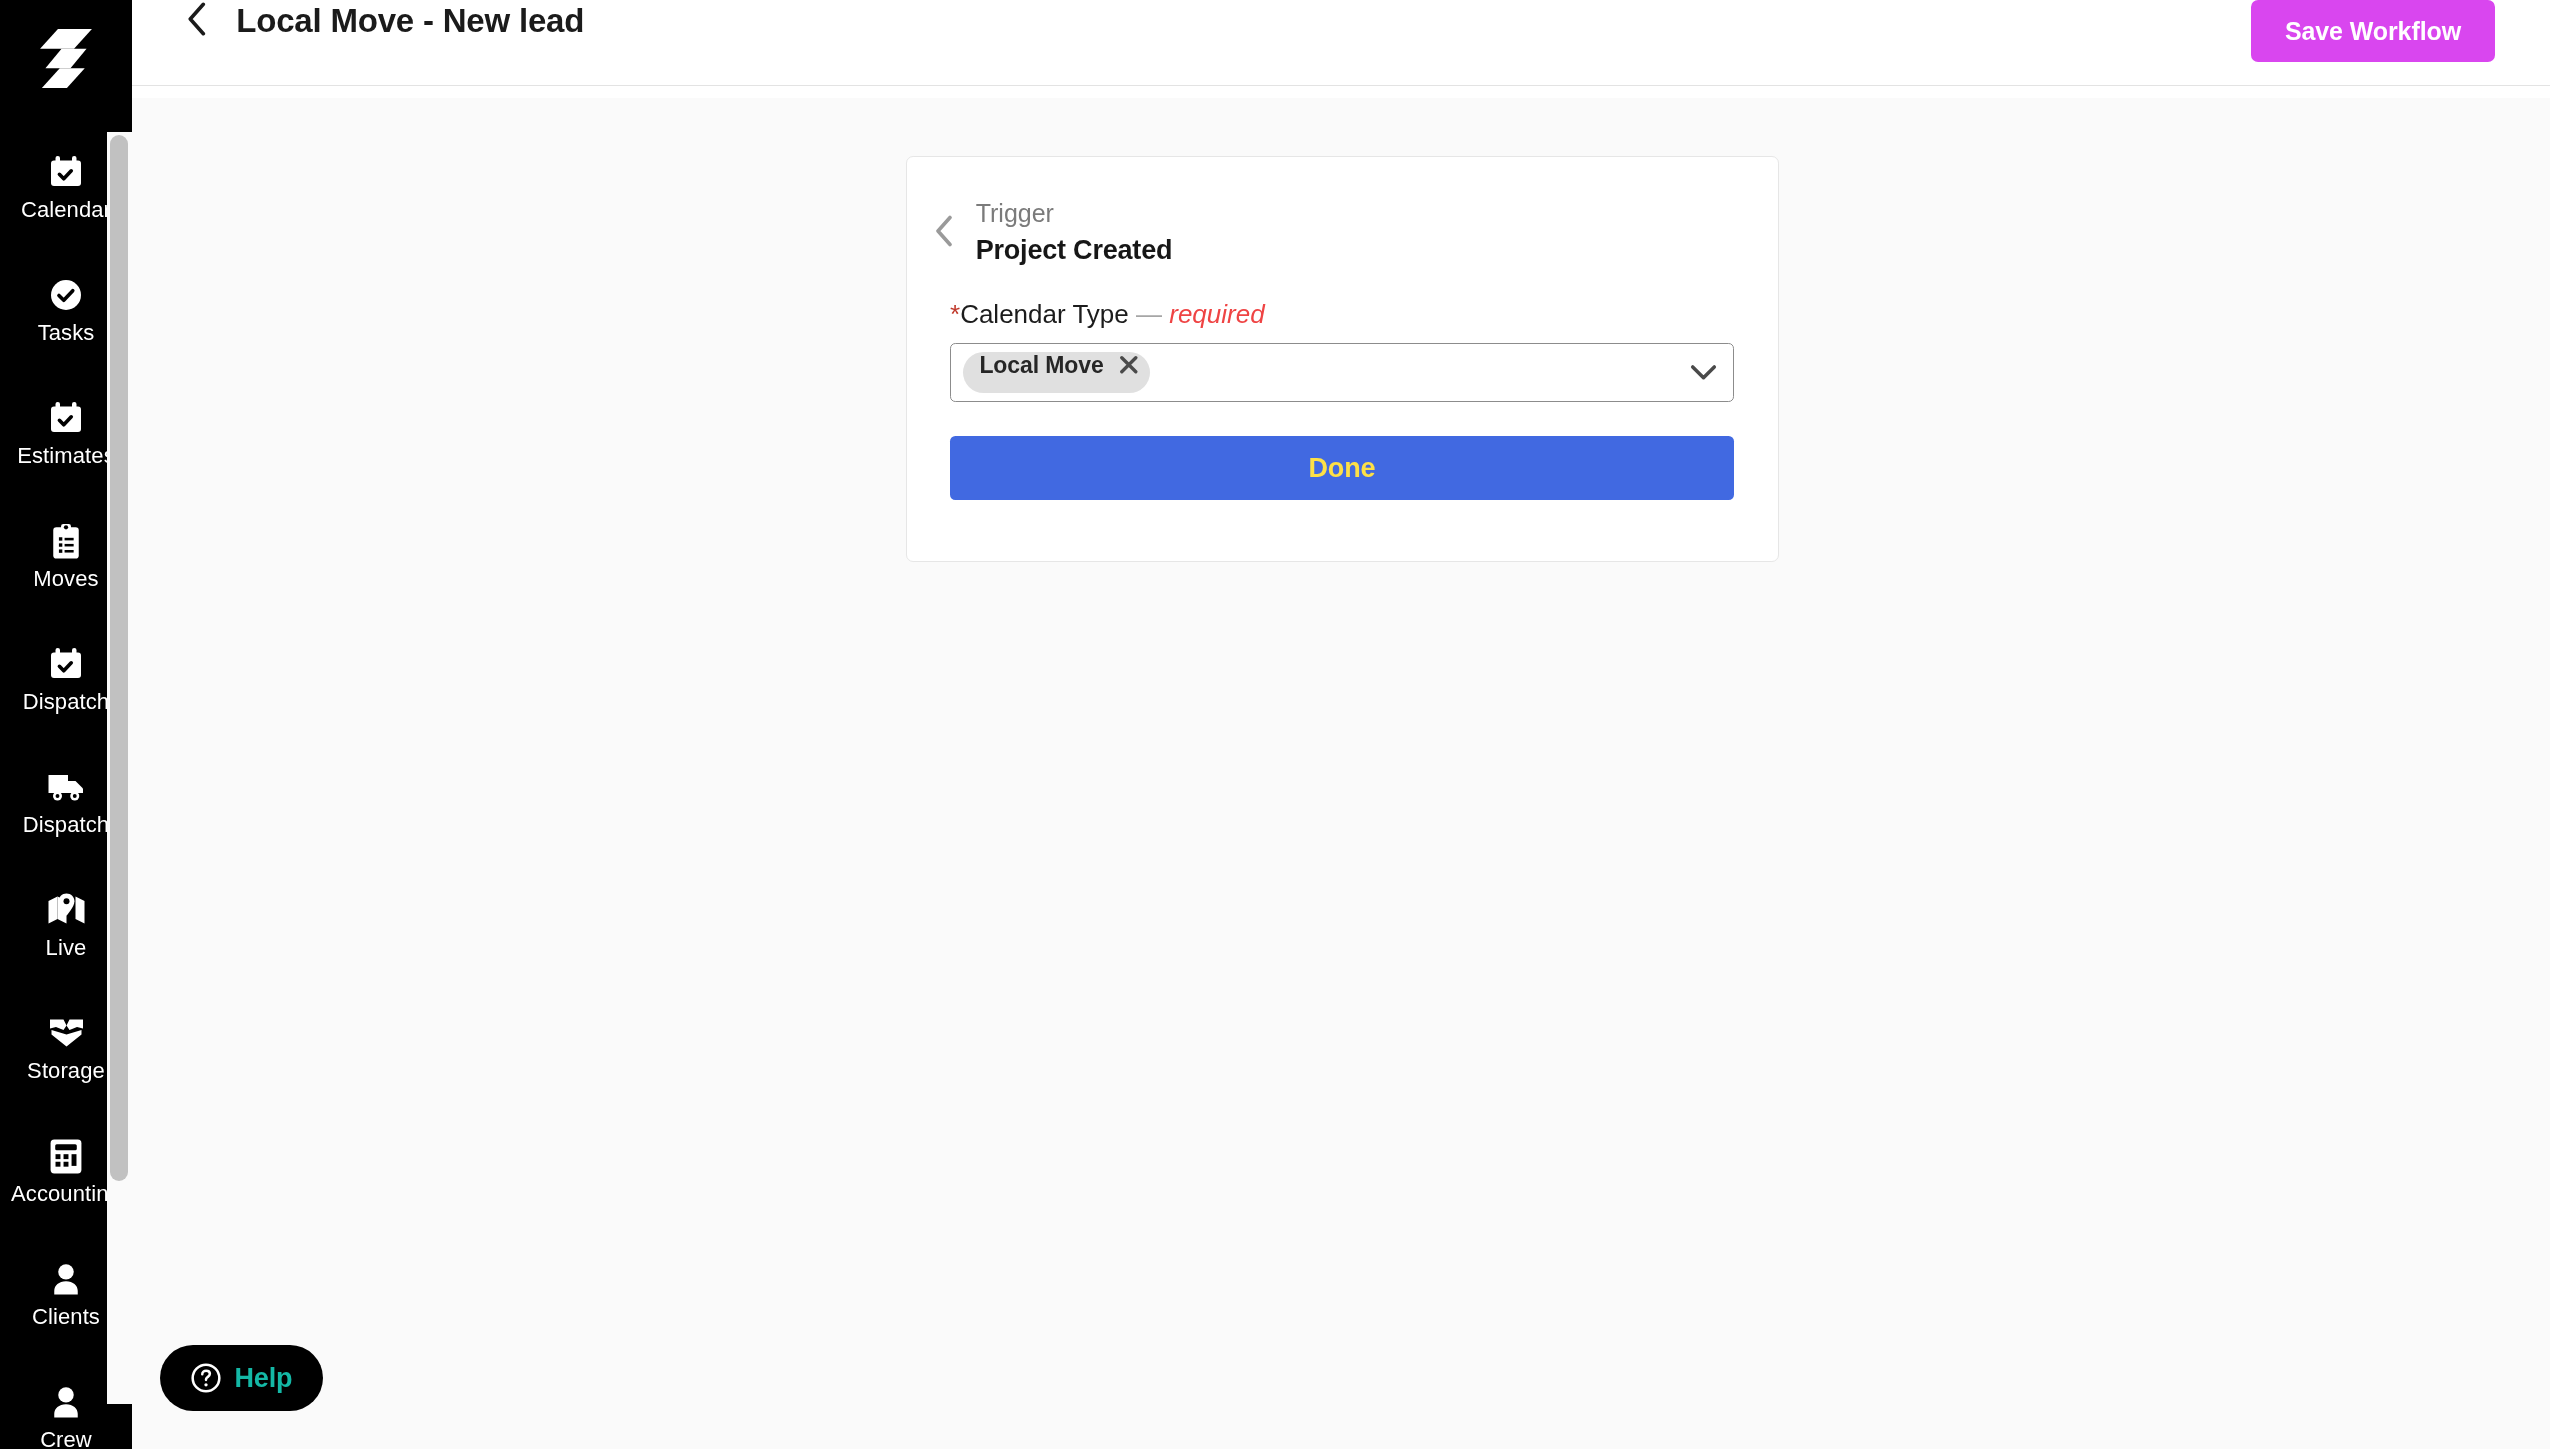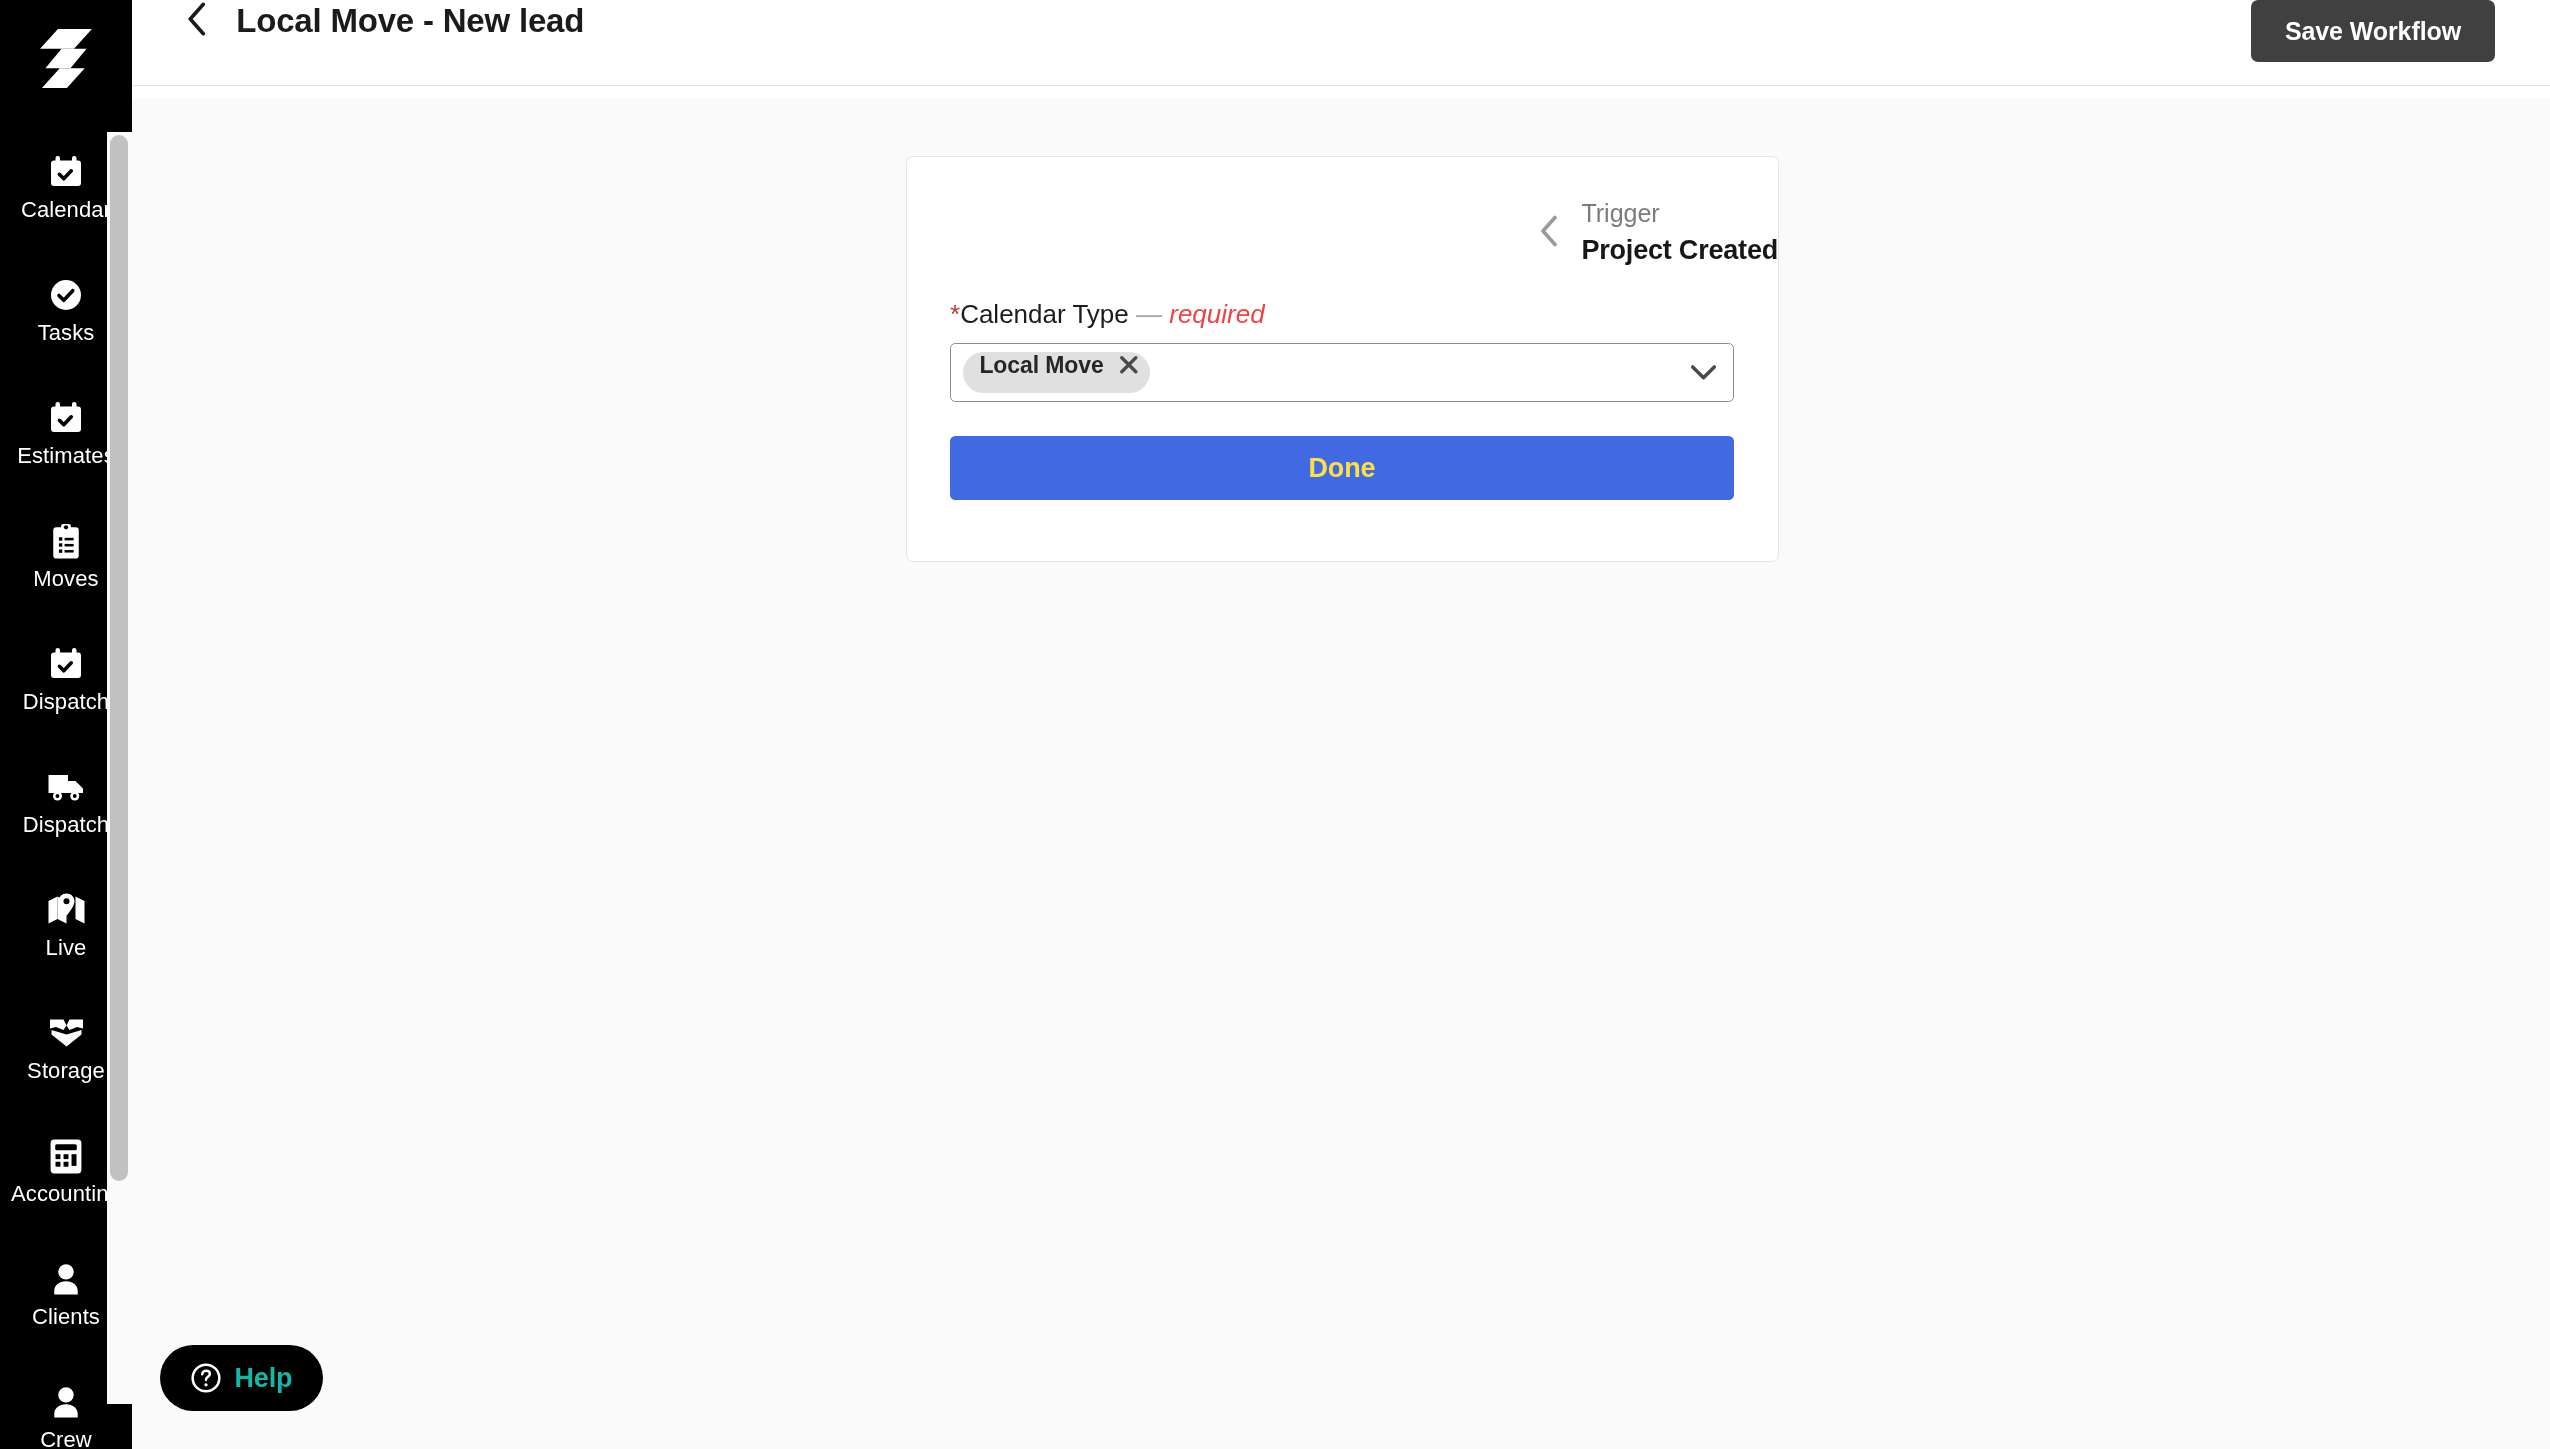--- a/index.html
+++ b/index.html
@@ -120,21 +120,21 @@
     font-size: 33px;
     line-height: 41px;
     font-weight: 600;
     color: #1b1b1b;
     letter-spacing: -0.2px;
     white-space: nowrap;
   }
   .header-spacer { flex: 1 1 auto; }
   .save-btn {
     margin-right: 55px;
-    background: #404040;
+    background: #d946ef;
     color: #ffffff;
     border: none;
     border-radius: 7.1px;
     height: 62px;
     padding: 0 34px;
     font-size: 25px;
     font-weight: 700;
     font-family: "Liberation Sans", sans-serif;
     letter-spacing: -0.1px;
     cursor: pointer;
@@ -160,21 +160,20 @@
     box-sizing: border-box;
     background: #ffffff;
     border: 1.8px solid #e6e6e6;
     border-radius: 7.1px;
   }
 
   .trigger-head {
     display: flex;
     align-items: center;
     margin: 41px 0 13px 15px;
-    justify-content: flex-end;
   }
   .trigger-back {
     width: 43px;
     height: 52px;
     display: flex;
     align-items: center;
     justify-content: center;
     cursor: pointer;
     flex: 0 0 auto;
   }

